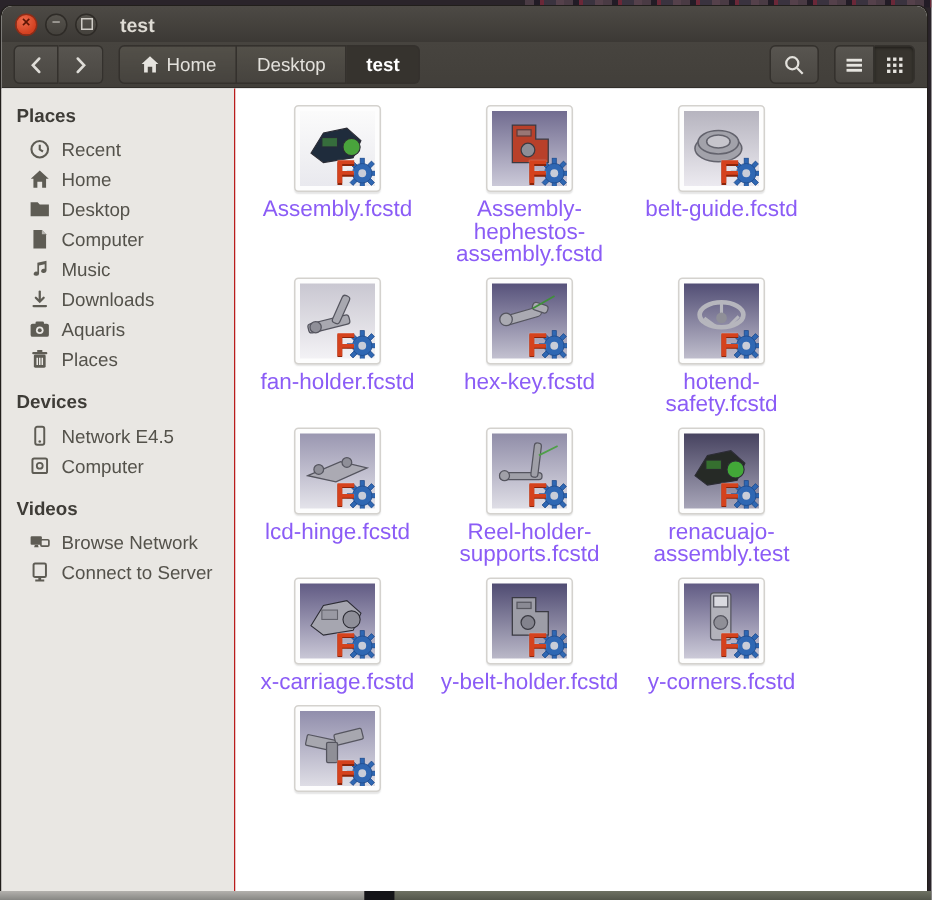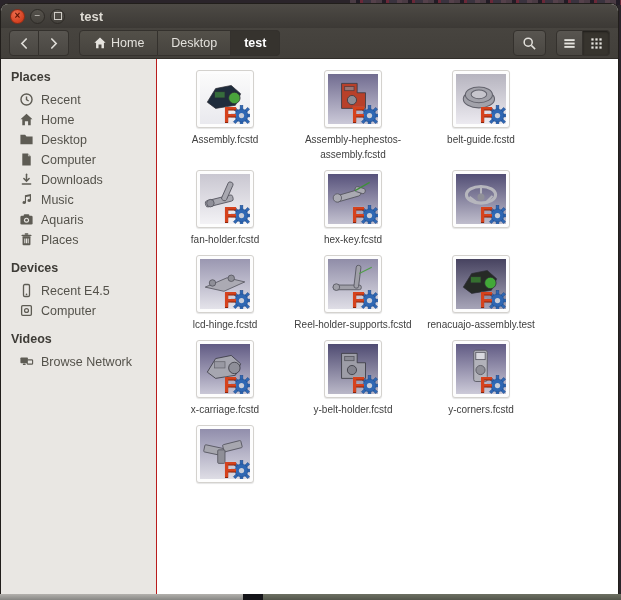--- a/index.html
+++ b/index.html
@@ -96,21 +96,21 @@
   }
   .thumb{width:50px;height:50px;position:relative;overflow:hidden;}
   .thumb svg.part{position:absolute;left:0;top:0;width:100%;height:100%;}
   .fc-f{
     position:absolute;right:13px;bottom:0;z-index:2;
     font-weight:bold;font-size:22px;line-height:19px;color:#d5421d;
     text-shadow:0 1px 0 #8c2409, 0 0 1px rgba(255,255,255,.6);
   }
   .fc-gear{position:absolute;right:-2px;bottom:-2px;width:21px;height:21px;z-index:1;}
   .file-label{
-    margin-top:4px;font-size:10px;line-height:15px;color:#404040;
+    margin-top:4px;font-size:15px;line-height:15px;color:#8b5cf6;
     text-align:center;max-width:120px;overflow-wrap:break-word;
   }
   
   .bottom-strip{position:absolute;left:0;bottom:0;width:621px;height:6px;display:flex;}
   .bottom-strip .seg1{width:243px;background:linear-gradient(#b3b1ad,#878784);}
   .bottom-strip .seg2{width:20px;background:#141418;}
   .bottom-strip .seg3{flex:1;background:linear-gradient(#6e7163,#53564b);}
 </style>
 </head>
 <body>
@@ -219,33 +219,33 @@
           </div>
           <div class="sb-item">
             <svg class="sbicon" viewBox="0 0 16 16">
               <path fill="#5e5c54" d="M3.5 1.5h6l3 3v10h-9z"></path>
               <path fill="#b9b7b2" d="M9.5 1.5v3h3z"></path>
             </svg>
             <span class="sb-label">Computer</span>
           </div>
           <div class="sb-item">
             <svg class="sbicon" viewBox="0 0 16 16">
+              <path fill="#5e5c54" d="M6.3 3.4 12.8 2v7.1a1.9 1.5 0 1 1-1.3-1.4V4.4l-4 .9v5.9a1.9 1.5 0 1 1-1.2-1.4z"></path>
+            </svg>
+            <span class="sb-label">Music</span>
+          </div>
+          <div class="sb-item">
+            <svg class="sbicon" viewBox="0 0 16 16">
               <g stroke="#5e5c54" stroke-width="1.6" fill="none" stroke-linecap="round">
                 <path d="M8 2.5v6.6"></path>
                 <path d="M5.2 6.9 8 9.7l2.8-2.8"></path>
                 <path d="M3.6 12.8h8.8"></path>
               </g>
             </svg>
             <span class="sb-label">Downloads</span>
-          </div>
-          <div class="sb-item">
-            <svg class="sbicon" viewBox="0 0 16 16">
-              <path fill="#5e5c54" d="M6.3 3.4 12.8 2v7.1a1.9 1.5 0 1 1-1.3-1.4V4.4l-4 .9v5.9a1.9 1.5 0 1 1-1.2-1.4z"></path>
-            </svg>
-            <span class="sb-label">Music</span>
           </div>
           <div class="sb-item">
             <svg class="sbicon" viewBox="0 0 16 16">
               <g fill="#5e5c54">
                 <rect x="1.5" y="4" width="13" height="9.4" rx="1.4"></rect>
                 <rect x="5" y="2.4" width="6" height="2.6" rx="1"></rect>
               </g>
               <circle cx="8" cy="8.7" r="2.7" fill="#e9e7e3"></circle>
               <circle cx="8" cy="8.7" r="1.4" fill="#5e5c54"></circle>
             </svg>
@@ -265,39 +265,46 @@
             <span class="sb-label">Places</span>
           </div>
         </div>
         <div class="sb-section">
           <div class="sb-heading">Devices</div>
           <div class="sb-item">
             <svg class="sbicon" viewBox="0 0 16 16">
               <rect x="4.8" y="1.6" width="6.4" height="12.8" rx="1.4" fill="none" stroke="#5e5c54" stroke-width="1.4"></rect>
               <circle cx="8" cy="12.1" r="0.9" fill="#5e5c54"></circle>
             </svg>
-            <span class="sb-label">Recent E4.5</span>
+            <span class="sb-label">Network E4.5</span>
           </div>
           <div class="sb-item">
             <svg class="sbicon" viewBox="0 0 16 16">
               <rect x="2.8" y="2.8" width="10.4" height="10.4" rx="1.2" fill="none" stroke="#5e5c54" stroke-width="1.4"></rect>
               <circle cx="8" cy="8" r="2.1" fill="none" stroke="#5e5c54" stroke-width="1.3"></circle>
             </svg>
             <span class="sb-label">Computer</span>
           </div>
         </div>
         <div class="sb-section">
           <div class="sb-heading">Videos</div>
           <div class="sb-item">
             <svg class="sbicon" viewBox="0 0 16 16">
               <rect x="1.5" y="3.8" width="8" height="6" rx="0.8" fill="#5e5c54"></rect>
               <path fill="#5e5c54" d="M4 11.6h3.2l-.5-1.6H4.5z"></path>
               <rect x="8.8" y="6.2" width="5.7" height="4.6" rx="0.8" fill="#e9e7e3" stroke="#5e5c54" stroke-width="1.2"></rect>
             </svg>
             <span class="sb-label">Browse Network</span>
+          </div>
+          <div class="sb-item">
+            <svg class="sbicon" viewBox="0 0 16 16">
+              <rect x="3.6" y="1.8" width="8.8" height="9.6" rx="1" fill="none" stroke="#5e5c54" stroke-width="1.4"></rect>
+              <path fill="#5e5c54" d="M7 11.4h2v1.8h2.2v1.4H4.8v-1.4H7z"></path>
+            </svg>
+            <span class="sb-label">Connect to Server</span>
           </div>
         </div>
       </div>
     <div class="content">
       <div class="file-grid">
           <div class="file-cell">
             <div class="thumb-frame">
               <div class="thumb" style="background:linear-gradient(#fbfbfb,#e9e9ee)">
                 <svg class="part" viewBox="0 0 48 48">
                   <g stroke="#2c2c34" stroke-width="0.7">
@@ -476,20 +483,21 @@
                       <rect x="8.7" y="0.4" width="2.6" height="4.4" transform="rotate(225 10 10)"></rect>
                       <rect x="8.7" y="0.4" width="2.6" height="4.4" transform="rotate(270 10 10)"></rect>
                       <rect x="8.7" y="0.4" width="2.6" height="4.4" transform="rotate(315 10 10)"></rect>
                     </g>
                     <circle cx="10" cy="10" r="6.2"></circle>
                     <circle cx="10" cy="10" r="2.5" fill="#c9cdd8" stroke="none"></circle>
                   </g>
                 </svg>
               </div>
             </div>
+            <div class="file-label">hotend-safety.fcstd</div>
           </div>
           <div class="file-cell">
             <div class="thumb-frame">
               <div class="thumb" style="background:linear-gradient(#9a97b1,#e4e3ea)">
                 <svg class="part" viewBox="0 0 48 48">
                   <g stroke="#55555f" stroke-width="0.8" fill="#abaab3">
                     <polygon points="5,27 26,18 43,22 23,31"></polygon>
                     <circle cx="12" cy="23" r="3.1" fill="#8f8f98"></circle>
                     <circle cx="30" cy="18.5" r="3.1" fill="#8f8f98"></circle>
                   </g>

